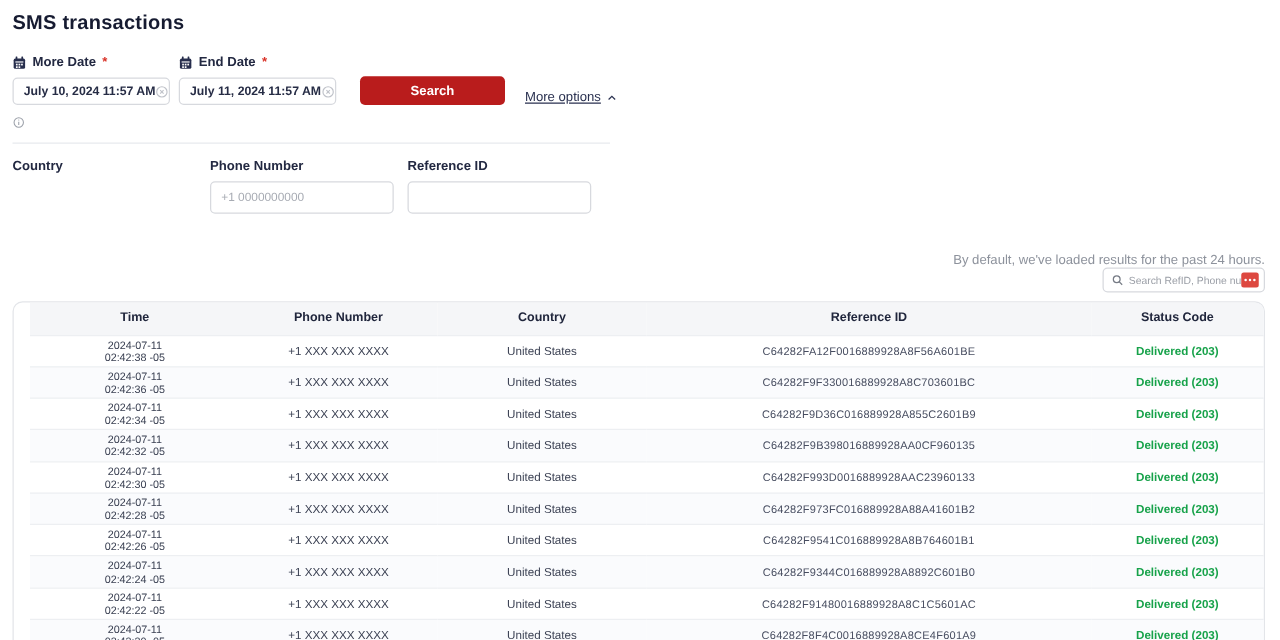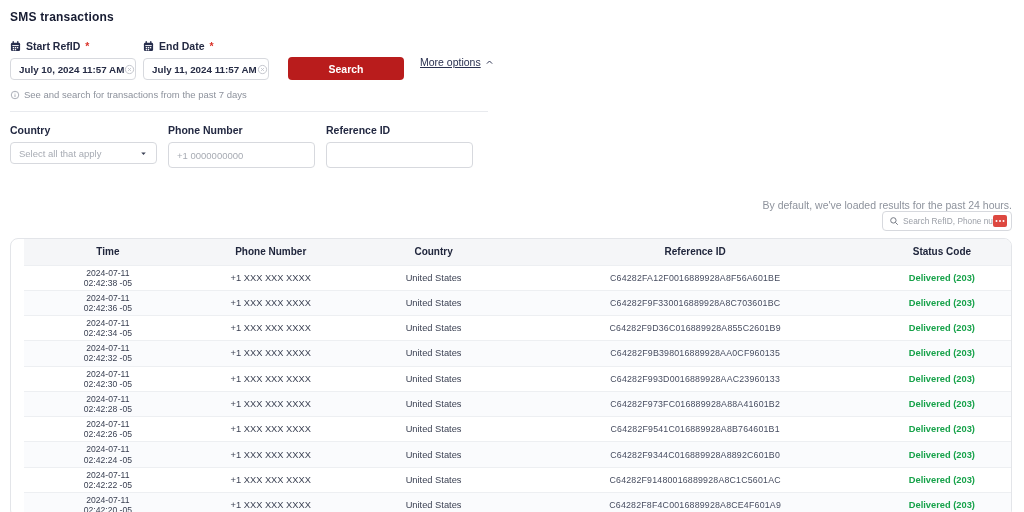--- a/index.html
+++ b/index.html
@@ -5,38 +5,38 @@
   * { box-sizing: border-box; }
   html, body { margin:0; padding:0; }
   body {
     width:1024px; height:512px; overflow:hidden;
     background:#ffffff; color:#20263c;
     font-family:"Liberation Sans", sans-serif;
   }
   .page { padding:8px 12px 0 10px; }
 
   
-  .page-title { font-size:12px; font-weight:700; color:#161b31; margin:2px 0 16px 0; letter-spacing:.2px; }
+  .page-title { font-size:16px; font-weight:700; color:#161b31; margin:2px 0 16px 0; letter-spacing:.2px; }
 
   
   .date-row { display:flex; align-items:flex-end; }
   .field { margin-right:7px; }
   .field-label { display:flex; align-items:center; gap:5px; font-size:10.5px; font-weight:700; color:#232942; margin-bottom:6px; }
   .req { color:#d93228; font-weight:700; }
   .input-box {
     width:126px; height:22px; border:1px solid #d7d9de; border-radius:4px; background:#fff;
     display:flex; align-items:center; justify-content:space-between; padding:0 6px 0 8px;
     font-size:9.8px; font-weight:600; color:#262c45; white-space:nowrap;
   }
   .search-btn {
     margin-left:12px; width:116px; height:23px; border:none; border-radius:4px;
     background:#b91c1c; color:#fff; font-family:inherit; font-size:10.5px; font-weight:700; cursor:pointer;
   }
   .more-options {
-    margin-left:16px; margin-bottom:12px; font-size:10.5px; color:#2a3150; text-decoration:underline;
+    margin-left:16px; margin-bottom:0; font-size:10.5px; color:#2a3150; text-decoration:underline;
     display:inline-flex; align-items:center; gap:4px; cursor:pointer;
   }
   .hint-row { display:flex; align-items:center; gap:4px; margin-top:9px; font-size:9.5px; color:#8d929c; }
   .filter-divider { width:478px; border-bottom:1px solid #e8eaee; margin:11px 0 12px 0; }
 
   
   .more-filters { display:flex; gap:11px; }
   .filter-field { width:147px; }
   .filter-field .field-label { margin-bottom:6px; }
   .select-box {
@@ -93,21 +93,21 @@
               <rect x="5" y="9" width="14" height="2" fill="#fff"></rect>
               <g fill="#fff">
                 <rect x="6" y="13" width="3" height="3"></rect>
                 <rect x="10.5" y="13" width="3" height="3"></rect>
                 <rect x="15" y="13" width="3" height="3"></rect>
                 <rect x="6" y="17.5" width="3" height="3"></rect>
                 <rect x="10.5" y="17.5" width="3" height="3"></rect>
               </g>
             </svg>
         </span>
-        <span>Start RefID</span>
+        <span>More Date</span>
         <span class="req">*</span>
       </div>
       <div class="input-box">
         <span>July 10, 2024 11:57 AM</span>
         <span class="icon">
           <svg width="11" height="11" viewBox="0 0 24 24" fill="none" stroke="#bfc2c9" stroke-width="2">
               <circle cx="12" cy="12" r="9"></circle>
               <path d="M9 9l6 6M15 9l-6 6"></path>
             </svg>
         </span>
@@ -158,36 +158,27 @@
   </div>
 
   <div class="hint-row">
     <span class="icon">
       <svg width="10" height="10" viewBox="0 0 24 24" fill="none" stroke="#9ba0a9" stroke-width="2">
           <circle cx="12" cy="12" r="9"></circle>
           <path d="M12 10.5V17"></path>
           <circle cx="12" cy="7.2" r="1.1" fill="#9ba0a9" stroke="none"></circle>
         </svg>
     </span>
-    <span>See and search for transactions from the past 7 days</span>
   </div>
 
   <div class="filter-divider"></div>
 
   <div class="more-filters">
     <div class="filter-field">
       <div class="field-label">Country</div>
-      <div class="select-box">
-        <span>Select all that apply</span>
-        <span class="icon">
-          <svg width="9" height="9" viewBox="0 0 24 24" fill="#3a4055">
-              <path d="M6 9l6 7 6-7z"></path>
-            </svg>
-        </span>
-      </div>
     </div>
     <div class="filter-field">
       <div class="field-label">Phone Number</div>
       <input class="text-input" placeholder="+1 0000000000" style="">
     </div>
     <div class="filter-field">
       <div class="field-label">Reference ID</div>
       <input class="text-input" placeholder="" style="">
     </div>
   </div>

